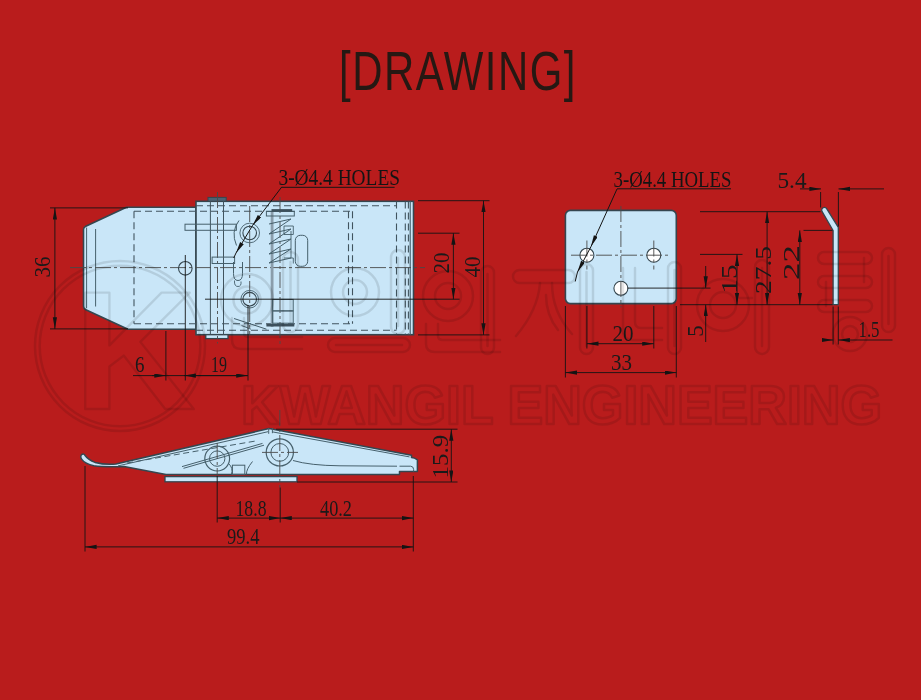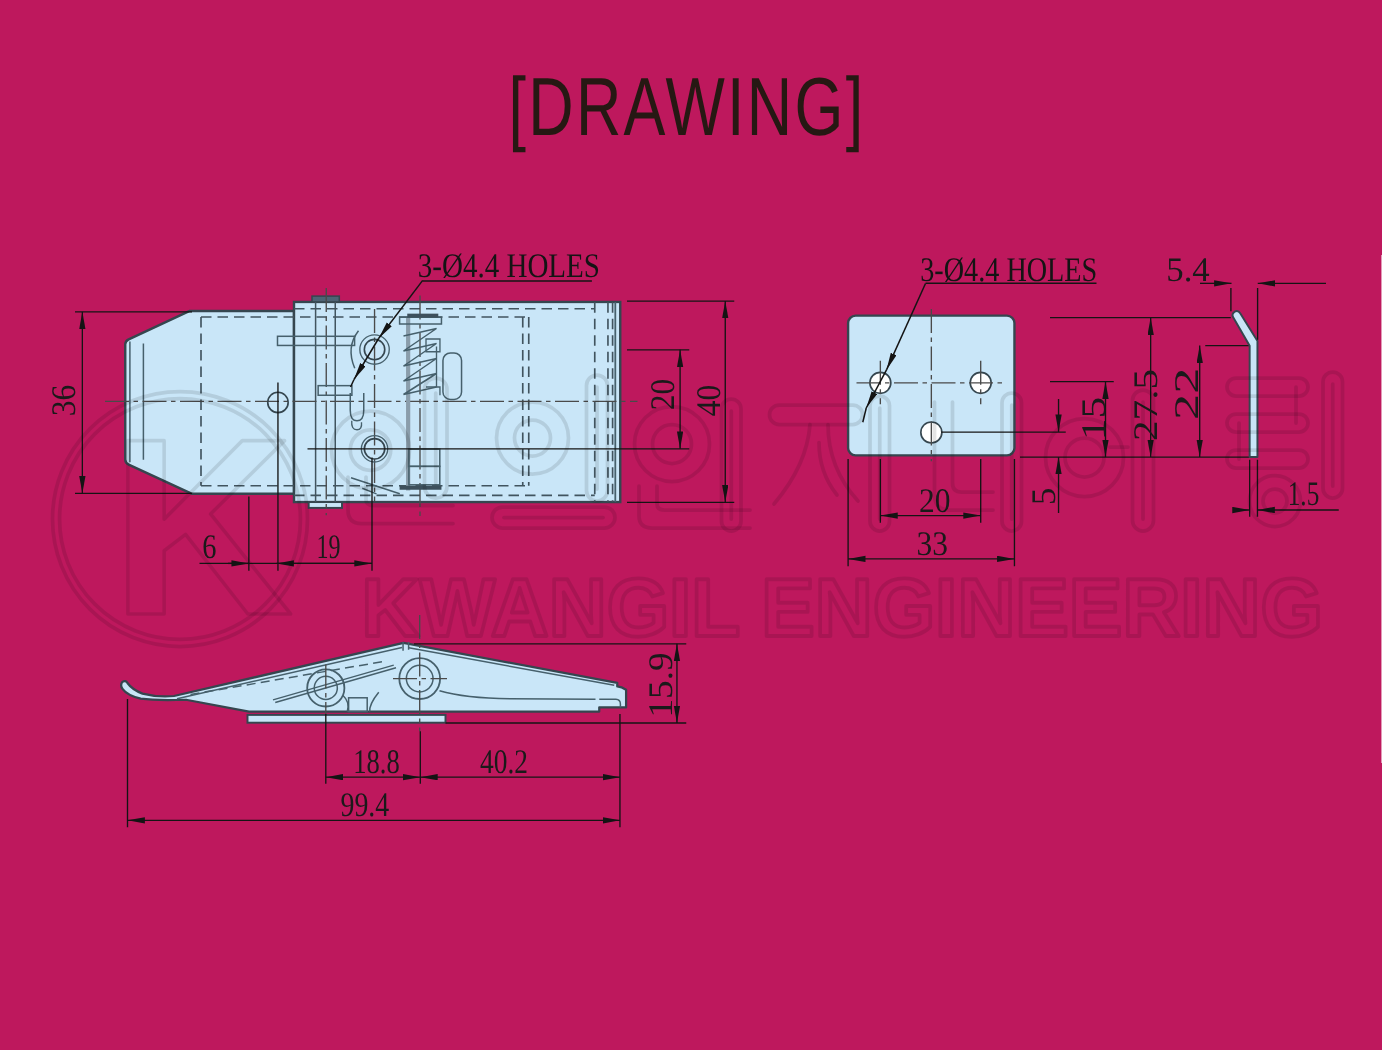--- a/index.html
+++ b/index.html
@@ -1,16 +1,16 @@
 <!DOCTYPE html>
 <html><head>
 <meta charset="utf-8">
 <style>
 html,body{margin:0;padding:0;background:#ffffff;}
-#page{position:relative;width:921px;height:700px;background:#be185d;overflow:hidden;}
+#page{position:relative;width:921px;height:700px;background:#b91c1c;overflow:hidden;}
 svg{position:absolute;top:0;left:0;}
 .dimtxt{font-family:"Liberation Serif",serif;font-size:23px;fill:#1a1a1a;}
 .ldr{font-family:"Liberation Serif",serif;font-size:23px;fill:#141414;}
 </style>
 </head>
 <body>
 <div id="page">
 <svg width="921" height="700" viewBox="0 0 921 700">
 <defs>
 <marker id="ar" markerWidth="12" markerHeight="5" refX="11.6" refY="2.1" orient="auto-start-reverse" markerUnits="userSpaceOnUse">

